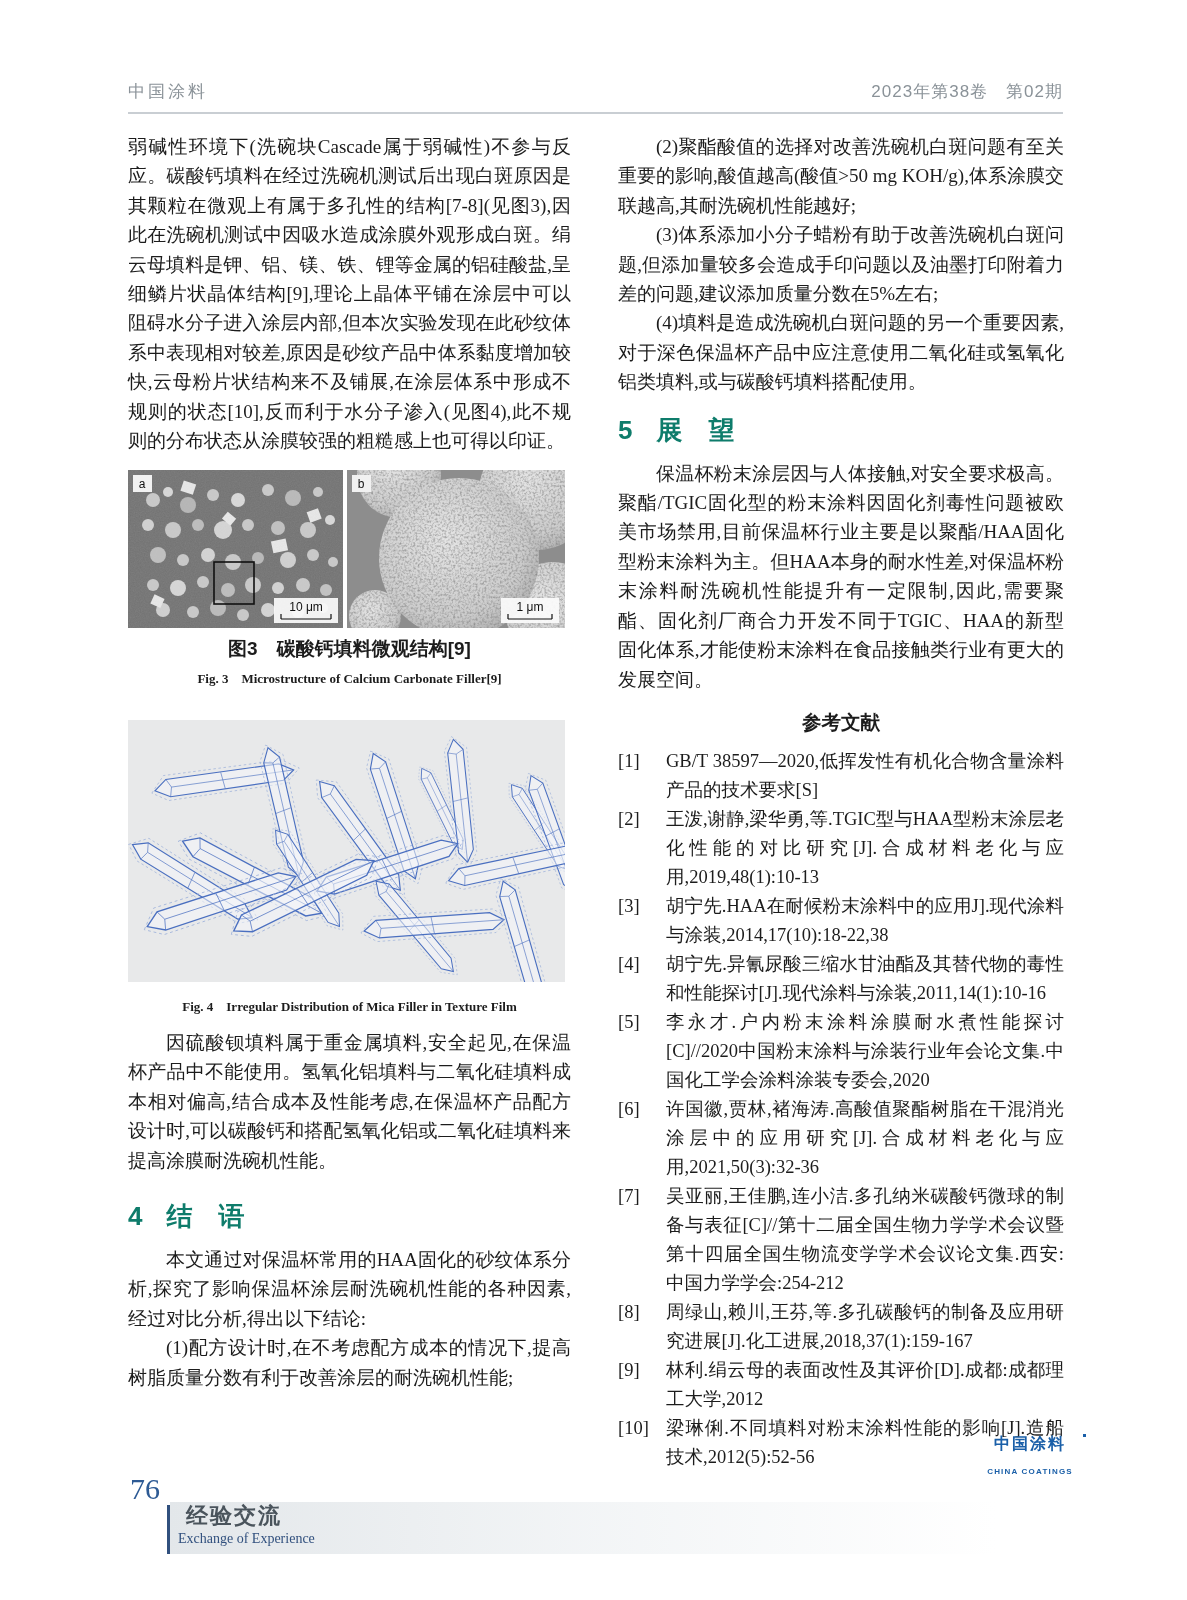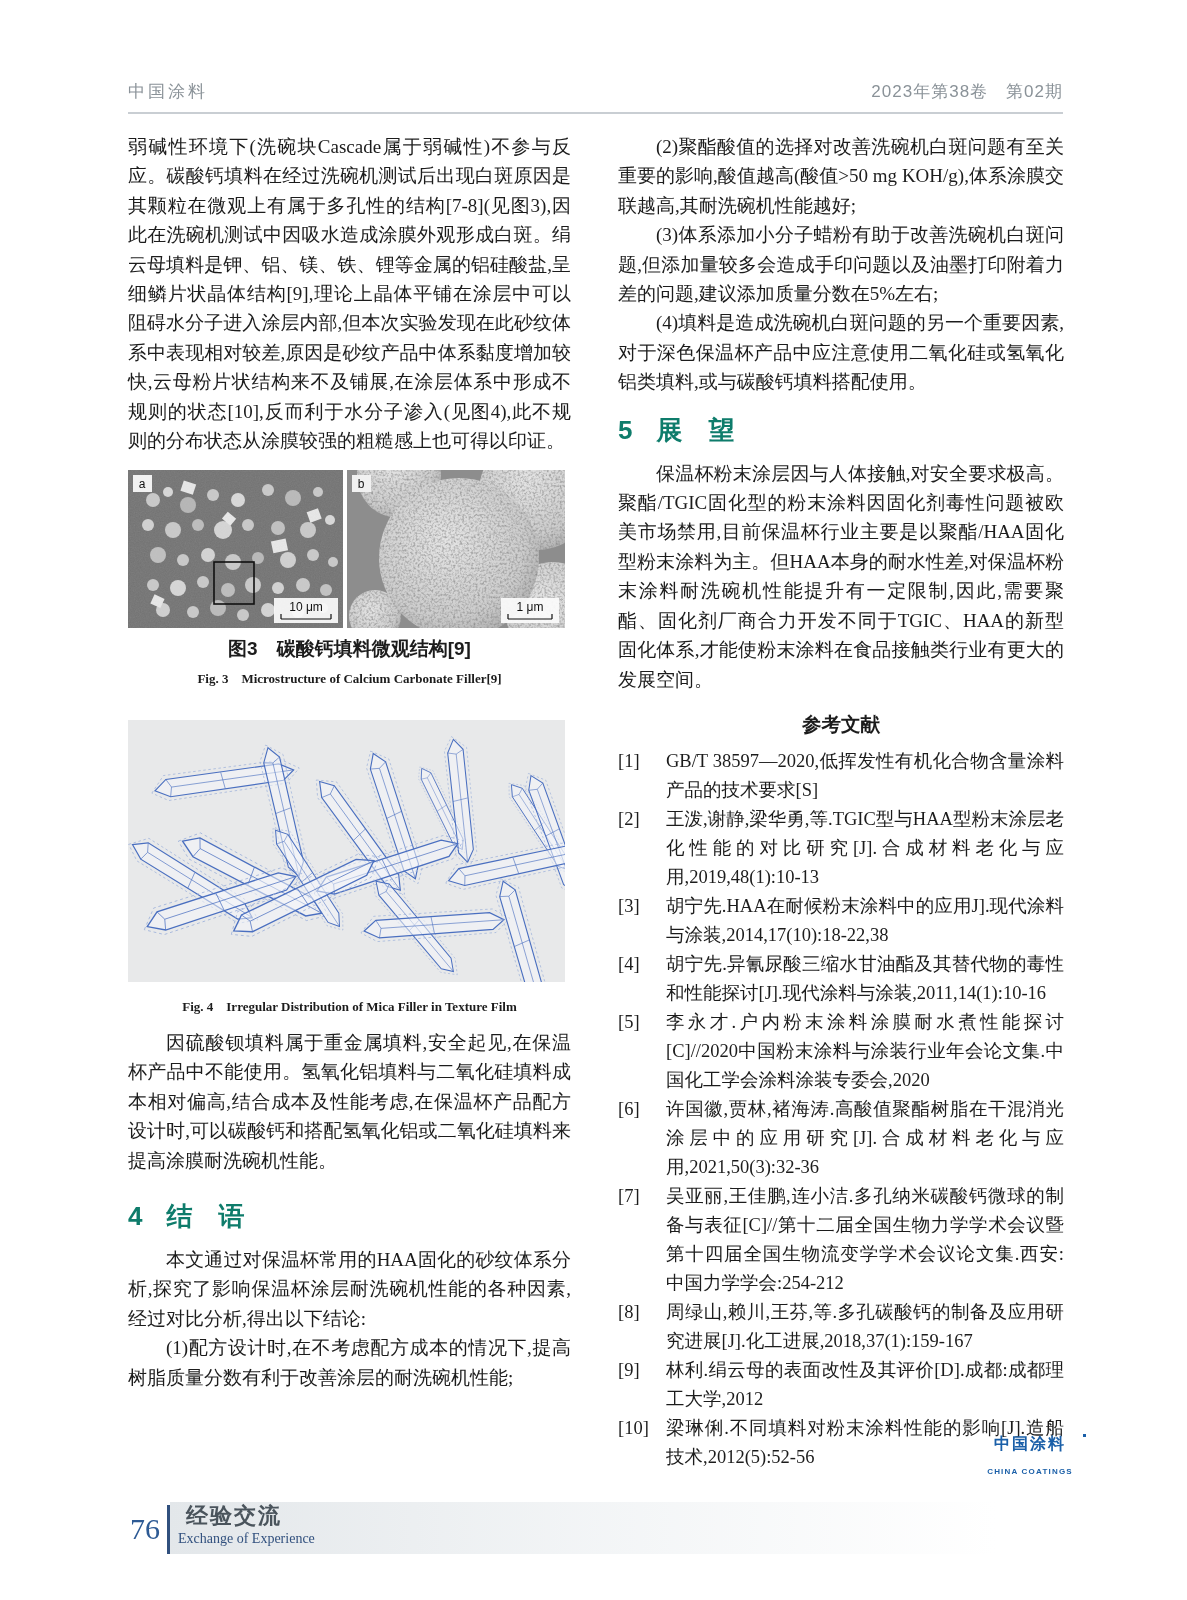--- a/index.html
+++ b/index.html
@@ -37,41 +37,41 @@
   .fig4-box{margin-top:28px;}
   
   .sec-heading{
     font-family:"Liberation Sans","DejaVu Sans",sans-serif;font-weight:bold;
     color:var(--heading-teal,#0e7c6b);font-size:26px;line-height:30px;
     margin:26px 0 14px;display:flex;gap:24px;text-align:left;
   }
   
   .refs-heading{
     font-weight:bold;text-align:center;font-size:19.5px;margin:16px 0 8px;
-    font-family:Liberation Sans, sans-serif;
+    font-family:Liberation Mono, monospace;
   }
   .ref{display:flex;font-size:18.5px;line-height:29px;}
   .ref-id{flex:0 0 48px;}
   .ref-text{flex:1;text-align:justify;}
   
   .logo{
     position:absolute;left:980px;top:1434px;width:100px;text-align:center;
     color:var(--logo-blue,#1a5fa8);
     font-family:"Liberation Sans","DejaVu Sans",sans-serif;
   }
   .logo-zh{font-size:16px;font-weight:bold;letter-spacing:2px;position:relative;}
   .logo-zh::after{content:"";position:absolute;top:0;right:-6px;width:3px;height:3px;background:var(--logo-blue,#1a5fa8);}
   .logo-en{font-size:8px;font-weight:bold;letter-spacing:1.2px;margin-top:12px;}
   
   .footer-band{
     position:absolute;left:170px;top:1502px;width:918px;height:52px;
     background:linear-gradient(90deg,#e3e7ea 0%,rgba(238,241,243,0.75) 45%,rgba(255,255,255,0) 90%);
   }
   .footer-page{
-    position:absolute;left:130px;top:1509px;font-size:30px;line-height:40px;
+    position:absolute;left:130px;top:1469px;font-size:30px;line-height:40px;
     color:var(--page-number-blue,#2d5a94);
   }
   .footer-bar{position:absolute;left:167px;top:1505px;width:3px;height:49px;background:var(--footer-navy,#31507e);}
   .footer-zh{
     position:absolute;left:186px;top:1501px;
     font-family:"Liberation Sans","DejaVu Sans",sans-serif;font-weight:bold;
     font-size:22px;color:#4a545c;letter-spacing:2px;
   }
   .footer-en{
     position:absolute;left:178px;top:1531px;font-size:14px;

